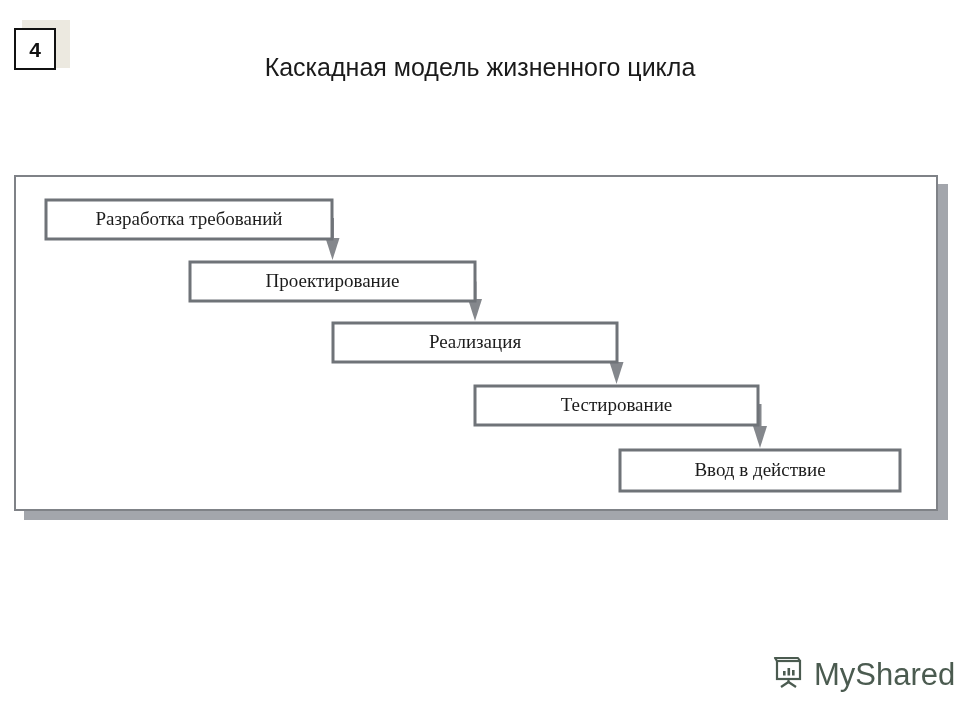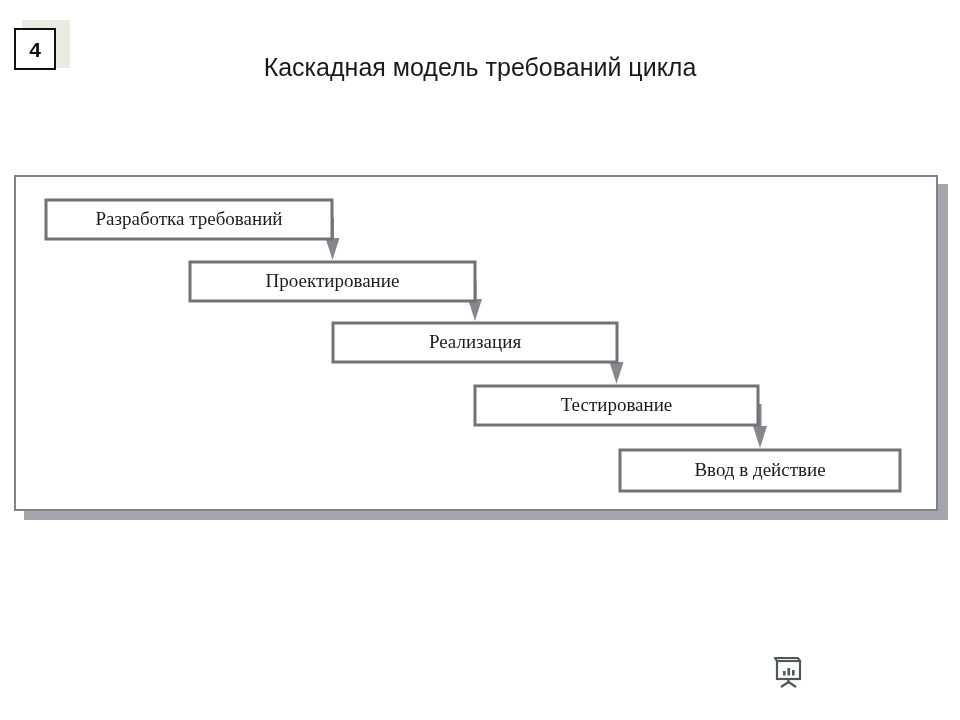--- a/index.html
+++ b/index.html
@@ -131,21 +131,21 @@
 </head>
 <body>
 
 <div id="slide-badge-wrap">
   <div id="slide-badge-shadow"></div>
   <div id="slide-badge">
     <span id="slide-badge-number">4</span>
   </div>
 </div>
 
-<div id="slide-title">Каскадная модель требований цикла</div>
+<div id="slide-title">Каскадная модель жизненного цикла</div>
 
 <div id="diagram-panel-shadow"></div>
 <div id="diagram-panel">
   <svg id="diagram-svg" width="920" height="332" viewBox="0 0 920 332">
       <g>
         <path class="connector-line" d="M316 42.5 H316.5 V63"></path>
         <polygon class="connector-head" points="309.5,61 323.5,61 316.5,83"></polygon>
       </g>
       <g>
         <path class="connector-line" d="M459 104.5 H459 V124"></path>
@@ -188,13 +188,14 @@
       <rect x="5" y="6" width="23" height="18" fill="none" stroke="#4b5b50" stroke-width="2.2"></rect>
       <path d="M5 6 L3 3 L26 3 L28 6" fill="none" stroke="#4b5b50" stroke-width="2.2" stroke-linejoin="round"></path>
       <rect x="11" y="16" width="2.6" height="4.5" fill="#4b5b50"></rect>
       <rect x="15.5" y="13" width="2.6" height="7.5" fill="#4b5b50"></rect>
       <rect x="20" y="15" width="2.6" height="5.5" fill="#4b5b50"></rect>
       <line x1="16.5" y1="24" x2="16.5" y2="28" stroke="#4b5b50" stroke-width="2.2"></line>
       <line x1="16.5" y1="27" x2="9" y2="32" stroke="#4b5b50" stroke-width="2.2"></line>
       <line x1="16.5" y1="27" x2="24" y2="32" stroke="#4b5b50" stroke-width="2.2"></line>
     </svg>
   </span>
+  <span id="watermark-text">MyShared</span>
 </div>
 
 </body></html>

